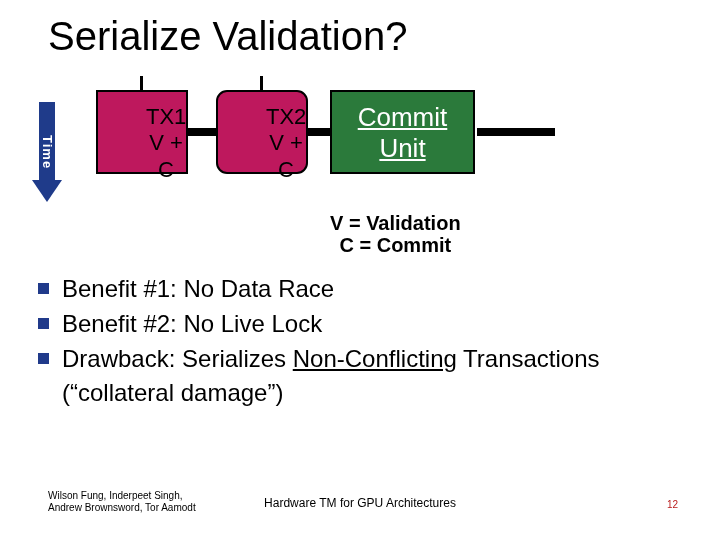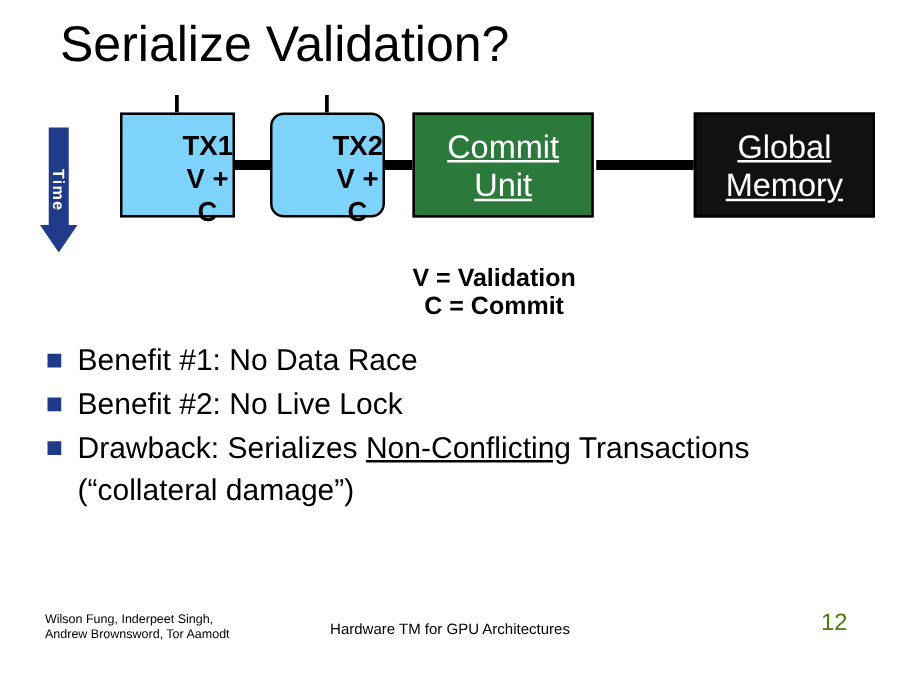--- a/index.html
+++ b/index.html
@@ -4,41 +4,41 @@
 <style>
   * { box-sizing: border-box; margin: 0; padding: 0; }
   html, body { width: 720px; height: 540px; font-family: Arial, Helvetica, sans-serif; background: #fff; color: #000; }
   .slide { position: relative; width: 720px; height: 540px; }
   .title { position: absolute; left: 48px; top: 14px; font-size: 40px; }
   .diagram { position: absolute; left: 20px; top: 90px; width: 680px; height: 130px; }
   .time-arrow { position: absolute; left: 12px; top: 12px; width: 30px; height: 100px; }
   .time-arrow .shaft { position: absolute; left: 7px; top: 0; width: 16px; height: 80px; background: #1f3b8a; }
   .time-arrow .head { position: absolute; left: 0; top: 78px; width: 0; height: 0; border-left: 15px solid transparent; border-right: 15px solid transparent; border-top: 22px solid #1f3b8a; }
   .time-arrow .label { position: absolute; left: 7px; top: 20px; width: 16px; height: 60px; color: #fff; font-weight: bold; font-size: 13px; writing-mode: vertical-rl; text-orientation: mixed; display: flex; align-items: center; justify-content: center; letter-spacing: 1px; }
-  .txbox { position: absolute; top: 0; width: 92px; height: 84px; background: #7dd3fc; border: 2px solid #000; text-align: center; font-weight: bold; font-size: 22px; line-height: 1.2; padding-top: 12px; padding-left: 48px; }
+  .txbox { position: absolute; top: 0; width: 92px; height: 84px; background: #be185d; border: 2px solid #000; text-align: center; font-weight: normal; font-size: 22px; line-height: 1.2; padding-top: 12px; padding-left: 48px; }
   .tx1 { left: 76px; }
   .tx2 { left: 196px; border-radius: 11px; }
   .tick { position: absolute; top: -14px; width: 0; border-left: 3px solid #000; height: 14px; }
   .tick.t1 { left: 120px; }
   .tick.t2 { left: 240px; }
   .bigbox { position: absolute; top: 0; height: 84px; color: #fff; text-align: center; font-size: 26px; font-weight: normal; line-height: 1.2; padding-top: 10px; text-decoration: underline; }
   .commit { left: 310px; width: 145px; background: #2b7a3b; border: 2px solid #000; }
   .global { left: 535px; width: 145px; background: #111; border: 2px solid #000; }
   .connector { position: absolute; top: 38px; height: 8px; background: #000; }
   .c12 { left: 168px; width: 28px; }
   .c23 { left: 288px; width: 22px; }
   .c34 { left: 457px; width: 78px; }
   .legend { position: absolute; left: 330px; top: 212px; font-size: 20px; font-weight: bold; line-height: 1.1; text-align: center; }
   .bullets { position: absolute; left: 32px; top: 272px; width: 660px; }
   .bullets li { list-style: none; position: relative; padding-left: 30px; font-size: 24px; line-height: 1.45; }
   .bullets li::before { content: ""; position: absolute; left: 6px; top: 11px; width: 11px; height: 11px; background: #203a8a; }
   .nonconf { text-decoration: underline; font-weight: normal; }
-  .footer-left { position: absolute; left: 36px; bottom: 26px; font-size: 10px; line-height: 1.2; color: #000; }
+  .footer-left { position: absolute; left: 48px; bottom: 26px; font-size: 10px; line-height: 1.2; color: #000; }
   .footer-center { position: absolute; left: 0; right: 0; bottom: 30px; text-align: center; font-size: 12px; color: #000; }
-  .footer-right { position: absolute; right: 42px; bottom: 30px; font-size: 19px; color: #4d7c0f; }
+  .footer-right { position: absolute; right: 42px; bottom: 30px; font-size: 10px; color: #b91c1c; }
 </style>
 </head>
 <body>
 
 <div class="slide">
 
   <div class="title">Serialize Validation?</div>
 
   <div class="diagram">
     <div class="time-arrow">
@@ -64,24 +64,20 @@
 
     <div class="connector c23"></div>
 
     <div class="bigbox commit">
       <div>Commit</div>
       <div>Unit</div>
     </div>
 
     <div class="connector c34"></div>
 
-    <div class="bigbox global">
-      <div>Global</div>
-      <div>Memory</div>
-    </div>
   </div>
 
   <div class="legend">
     <div>V = Validation</div>
     <div>C = Commit</div>
   </div>
 
   <ul class="bullets">
     <li><span>Benefit #1: No Data Race</span></li>
     <li><span>Benefit #2: No Live Lock</span></li>

